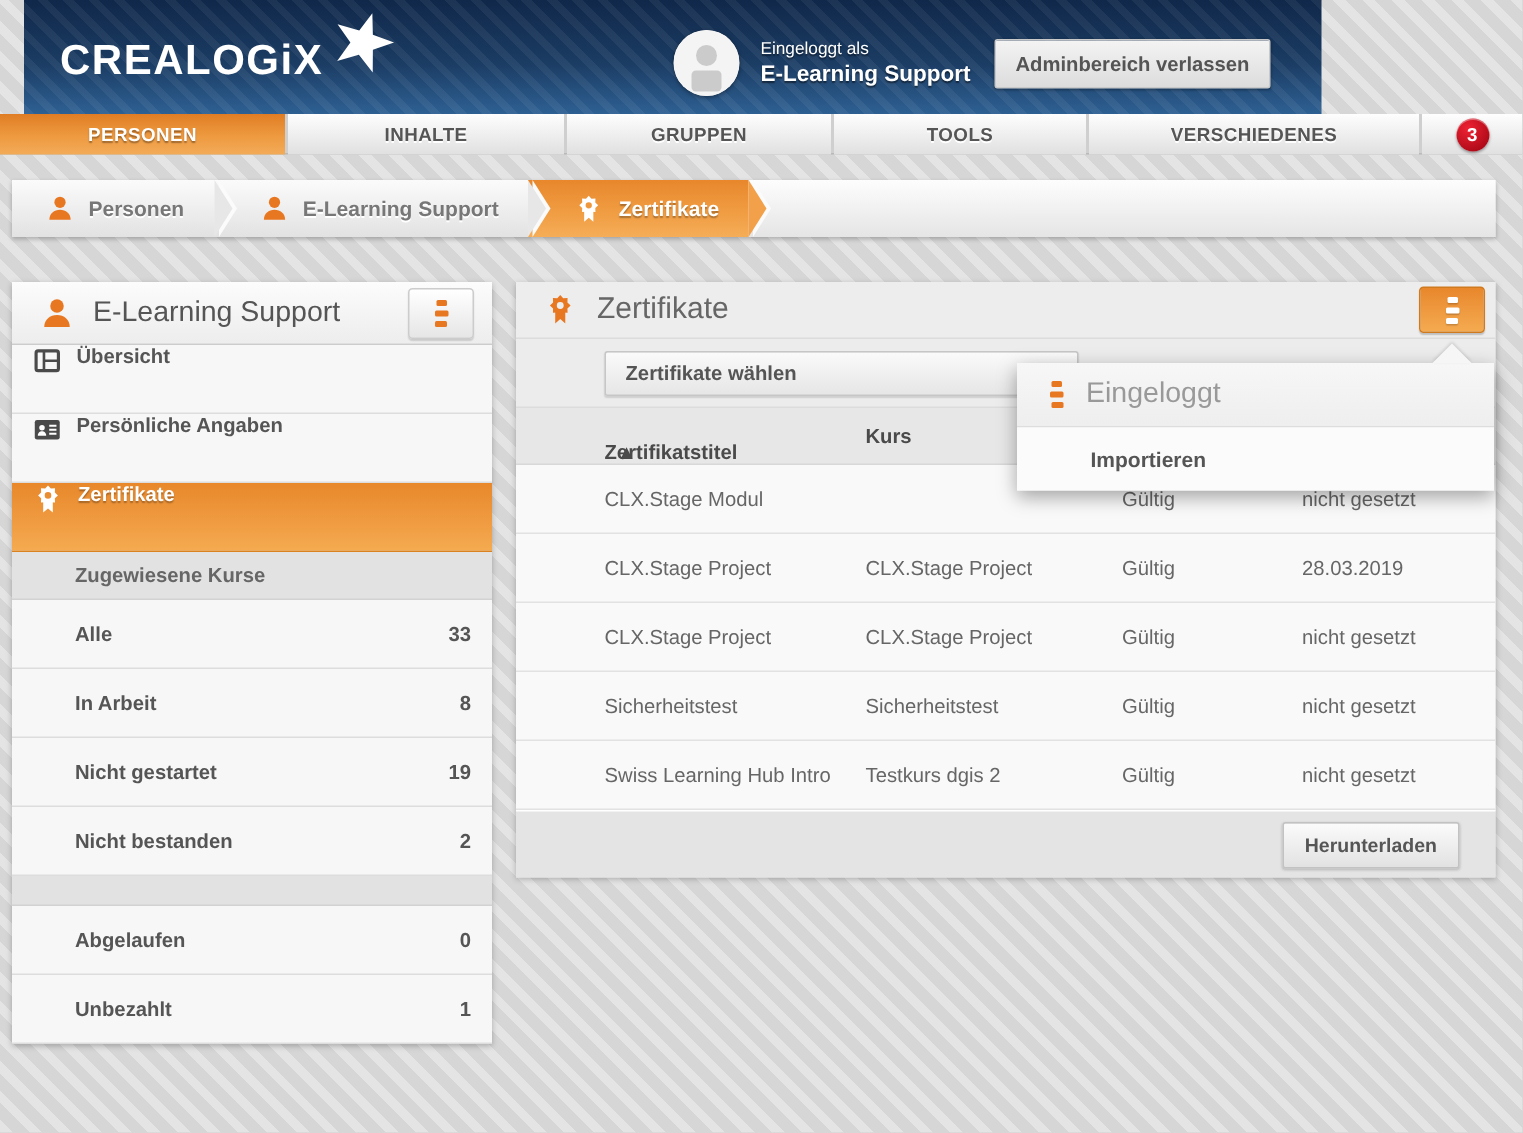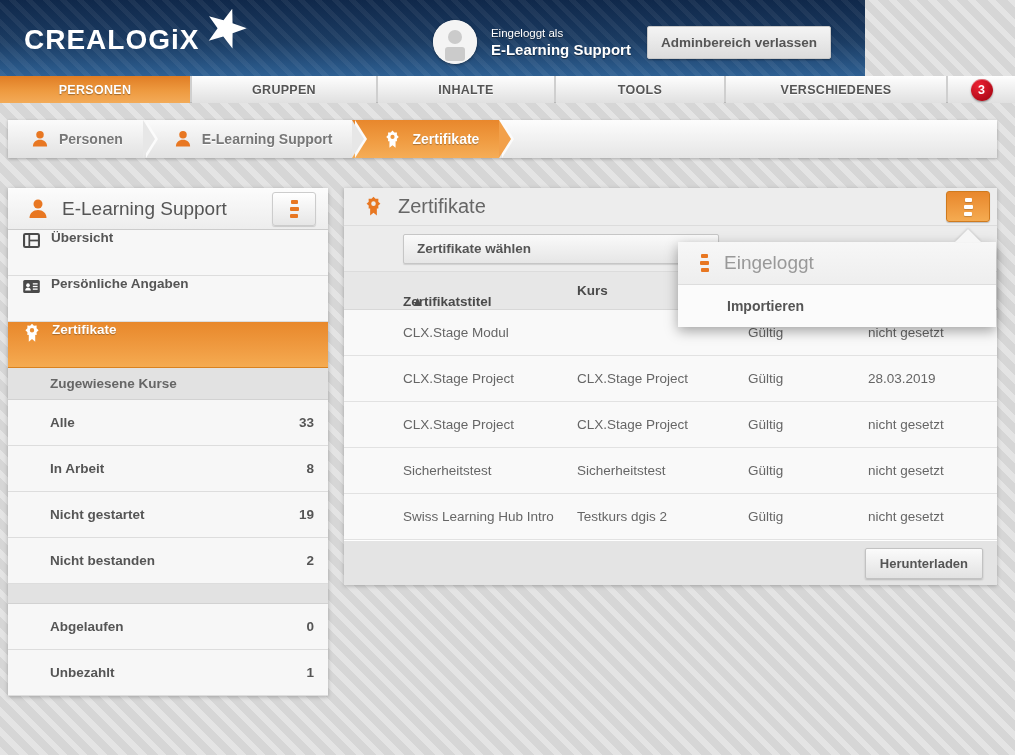--- a/index.html
+++ b/index.html
@@ -10,21 +10,21 @@
     overflow:hidden;
   }
   #app {
     position:relative; width:1015px; height:755px; overflow:hidden;
     background-color:#d6d6d6;
     background-image:repeating-linear-gradient(45deg, rgba(255,255,255,.35) 0 6px, transparent 6px 14px);
   }
 
   
   .topbar {
-    position:absolute; left:0; top:0; width:865px; height:76px;
+    position:absolute; left:16px; top:0; width:865px; height:76px;
     background-image:
       repeating-linear-gradient(45deg, rgba(255,255,255,.055) 0 5px, transparent 5px 12px),
       linear-gradient(180deg,#10284a 0%,#1b3c63 55%,#2e6093 100%);
   }
   .logo { position:absolute; left:24px; top:24px; color:#fff; }
   .logo-text { font-size:28px; font-weight:bold; letter-spacing:1px; }
   .logo-star { position:absolute; left:180px; top:-18px; }
   .user-area { position:absolute; right:34px; top:20px; display:flex; align-items:center; gap:14px; }
   .avatar { width:44px; height:44px; border-radius:50%; background:#f4f4f4; position:relative; overflow:hidden; box-shadow:0 1px 3px rgba(0,0,0,.4); }
   .login-block { text-align:left; color:#fff; margin-right:2px; }
@@ -164,21 +164,21 @@
   .th-c0 { left:59px; } .th-c1 { left:233px; }
   .sort-ind { font-size:10px; color:#333; margin-left:8px; }
   .trow { position:relative; height:46px; background:#f9f9f9; border-bottom:1px solid #e2e2e2; }
   .trow span { position:absolute; top:15px; font-size:13.5px; color:#666; }
   .c0 { left:59px; } .c1 { left:233px; } .c2 { left:404px; } .c3 { left:524px; }
   .panel-footer {
     height:45px; background:#e4e4e4; position:relative;
     border-top:1px solid #fff;
   }
   .download-btn {
-    position:absolute; right:14px; top:7px; height:31px; padding:0 14px;
+    position:absolute; right:24px; top:7px; height:31px; padding:0 14px;
     background:linear-gradient(180deg,#fbfbfb,#e2e2e2);
     border:1px solid #c2c2c2; border-radius:2px;
     font-family:"Liberation Sans", sans-serif;
     font-size:13px; font-weight:bold; color:#555; cursor:pointer;
     box-shadow:0 1px 2px rgba(0,0,0,.2);
   }
 
   
   .popup {
     position:absolute; left:678px; top:242px; width:318px; z-index:20;
@@ -232,22 +232,22 @@
       <div class="login-block">
         <div class="login-label">Eingeloggt als</div>
         <div class="login-user">E-Learning Support</div>
       </div>
       <button class="leave-btn">Adminbereich verlassen</button>
     </div>
   </div>
 
   <div class="navbar">
     <div class="tab active">PERSONEN</div>
+    <div class="tab">INHALTE</div>
     <div class="tab">GRUPPEN</div>
-    <div class="tab">INHALTE</div>
     <div class="tab">TOOLS</div>
     <div class="tab">VERSCHIEDENES</div>
     <div class="badge-seg">
       <div class="red-badge">3</div>
     </div>
   </div>
 
   <div class="breadcrumb">
     <div class="crumb crumb1">
       <svg width="20" height="20" viewBox="0 0 24 24">

